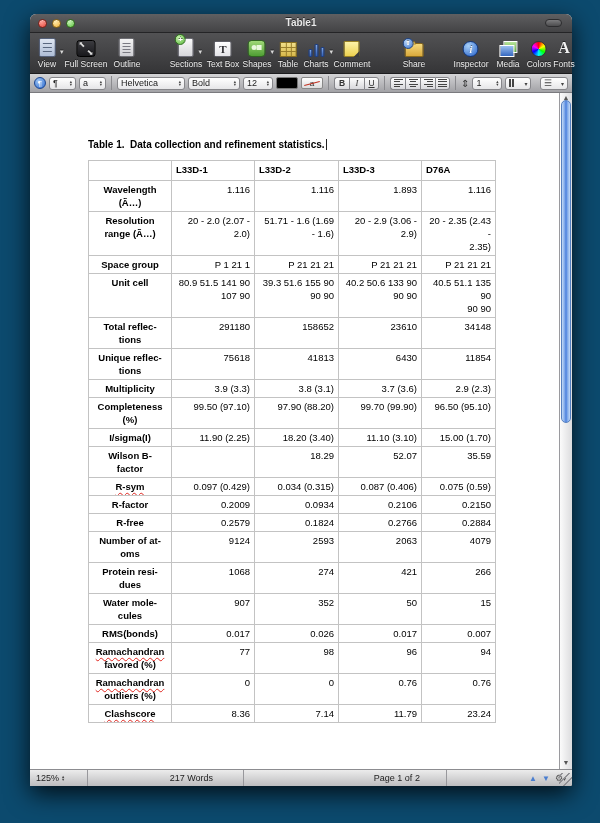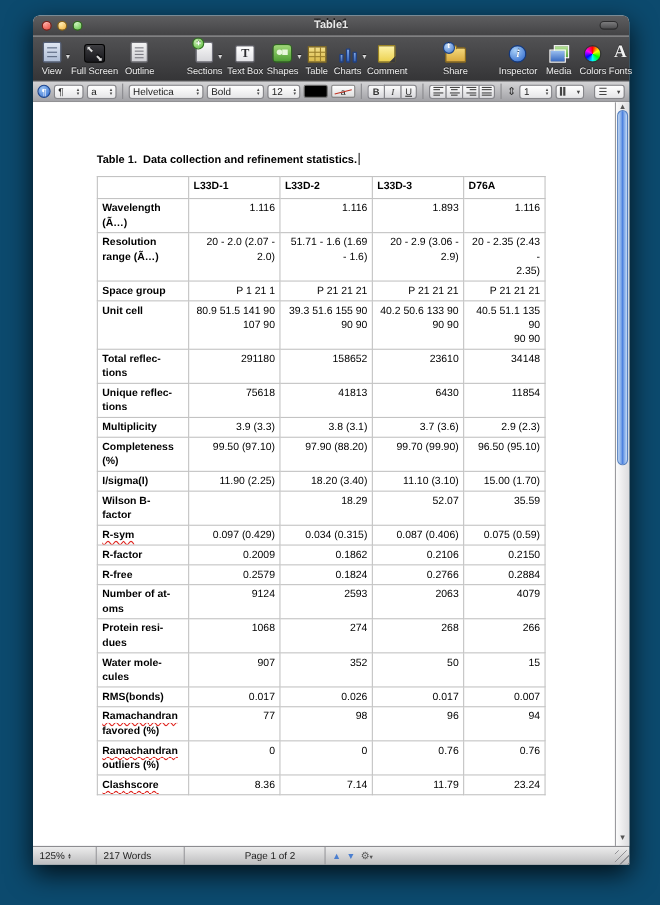--- a/index.html
+++ b/index.html
@@ -106,37 +106,37 @@
   .spacer{flex:1 1 auto;}
   
   .content{flex:1 1 auto;display:flex;min-height:0;background:#fff;}
   .docarea{flex:1 1 auto;position:relative;background:#fff;overflow:hidden;}
   .doc-title{position:absolute;left:58px;top:46px;font-size:10px;font-weight:bold;color:#000;white-space:pre;}
   .caret{display:inline-block;width:1px;height:11px;background:#222;margin-left:1px;vertical-align:-2px;}
   .dtable{position:absolute;left:58px;top:67px;border-collapse:collapse;table-layout:fixed;width:407px;
           font-size:9.5px;color:#000;}
   .dtable td{border:1px solid #c3c3c3;padding:2px 4px;vertical-align:top;line-height:13px;
              white-space:pre-line;overflow:hidden;}
-  .dtable td.lbl{font-weight:bold;text-align:left;}
+  .dtable td.lbl{font-weight:bold;text-align:center;}
   .dtable td.val{text-align:right;}
   .dtable td.hdr{font-weight:bold;text-align:left;height:15px;}
   .sp{text-decoration:underline;text-decoration-style:wavy;text-decoration-color:#e02620;
       text-decoration-thickness:1px;text-underline-offset:2px;}
   
   .vscroll{flex:0 0 13px;background:linear-gradient(to right,#fbfbfb,#dcdcde);border-left:1px solid #9a9a9e;
            position:relative;box-sizing:border-box;}
   .vs-arrow{position:absolute;left:0;right:0;text-align:center;color:#555;font-size:7px;line-height:10px;}
   .vs-arrow.up{top:0;}
   .vs-arrow.down{bottom:1px;}
   .vs-thumb{position:absolute;left:1px;width:10px;top:7px;height:323px;border-radius:5px;
         background:linear-gradient(to right,#c4daf6 0%,#78a4e8 35%,#4a7edd 50%,#78a4e8 65%,#c4daf6 100%);
         border:1px solid #5580c0;box-sizing:border-box;}
   
   .statusbar{height:16px;flex:0 0 16px;background:linear-gradient(#ececec,#bdbdbf);border-top:1px solid #8c8c90;
-             display:flex;align-items:center;font-size:9px;color:#222;position:relative;}
+             display:flex;align-items:center;font-size:9px;color:#222;position:relative;justify-content:space-between;}
   .sb-cell{height:100%;display:flex;align-items:center;padding:0 6px;border-right:1px solid #98989c;box-sizing:border-box;gap:3px;}
   .sb-page{border-right:1px solid #98989c;justify-content:center;}
   .sb-nav{gap:5px;border-right:none;}
   .sb-nav .tri{color:#4a7ed0;font-size:8px;}
   .gear{color:#555;font-size:9px;}
   .resize-grip{position:absolute;right:0;bottom:0;width:13px;height:13px;
         background:repeating-linear-gradient(135deg,transparent 0 2px,#909094 2px 3px,transparent 3px 5px);}
 </style>
 </head>
 <body>
@@ -459,21 +459,21 @@
               <tr>
                 <td class="lbl"><span class="sp">R-sym</span></td>
                 <td class="val">0.097 (0.429)</td>
                 <td class="val">0.034 (0.315)</td>
                 <td class="val">0.087 (0.406)</td>
                 <td class="val">0.075 (0.59)</td>
               </tr>
               <tr>
                 <td class="lbl">R-factor</td>
                 <td class="val">0.2009</td>
-                <td class="val">0.1862</td>
+                <td class="val">0.0934</td>
                 <td class="val">0.2106</td>
                 <td class="val">0.2150</td>
               </tr>
               <tr>
                 <td class="lbl">R-free</td>
                 <td class="val">0.2579</td>
                 <td class="val">0.1824</td>
                 <td class="val">0.2766</td>
                 <td class="val">0.2884</td>
               </tr>
@@ -483,21 +483,21 @@
                 <td class="val">9124</td>
                 <td class="val">2593</td>
                 <td class="val">2063</td>
                 <td class="val">4079</td>
               </tr>
               <tr>
                 <td class="lbl">Protein resi-
 dues</td>
                 <td class="val">1068</td>
                 <td class="val">274</td>
-                <td class="val">268</td>
+                <td class="val">421</td>
                 <td class="val">266</td>
               </tr>
               <tr>
                 <td class="lbl">Water mole-
 cules</td>
                 <td class="val">907</td>
                 <td class="val">352</td>
                 <td class="val">50</td>
                 <td class="val">15</td>
               </tr>

